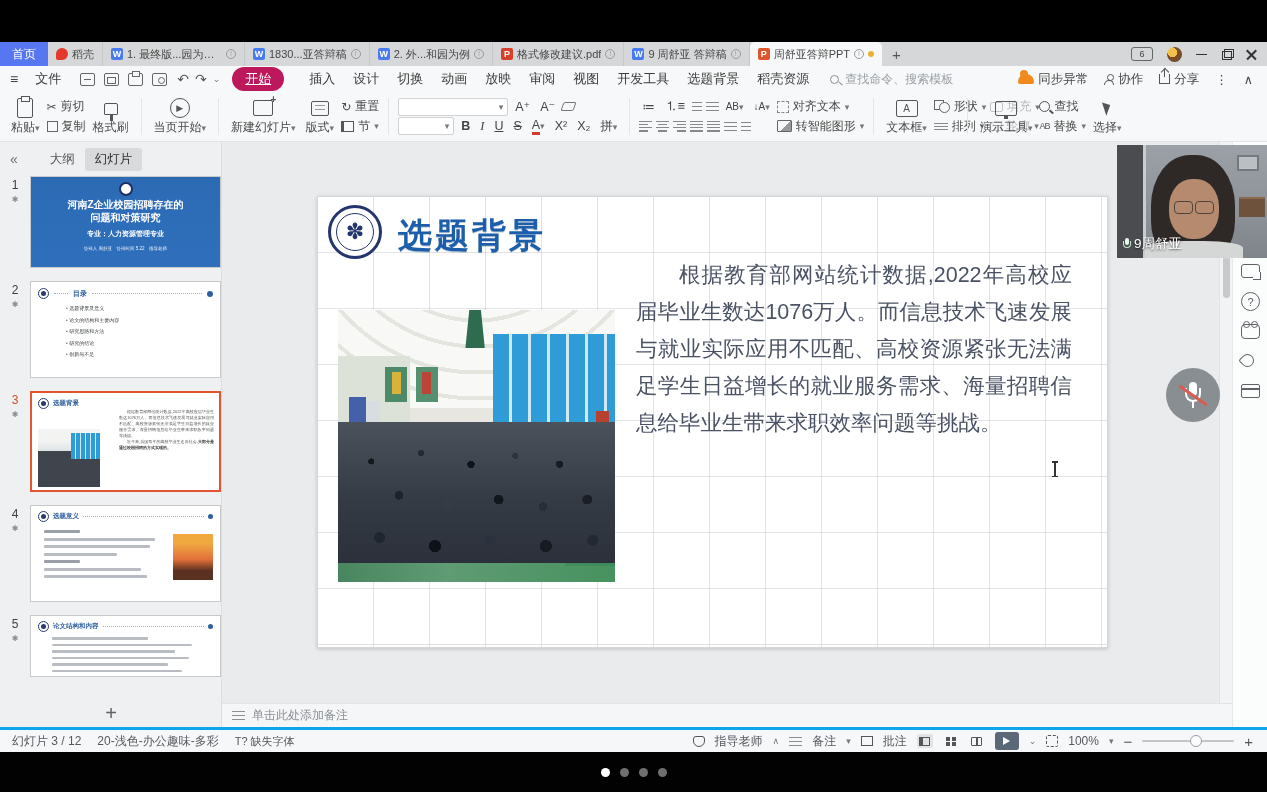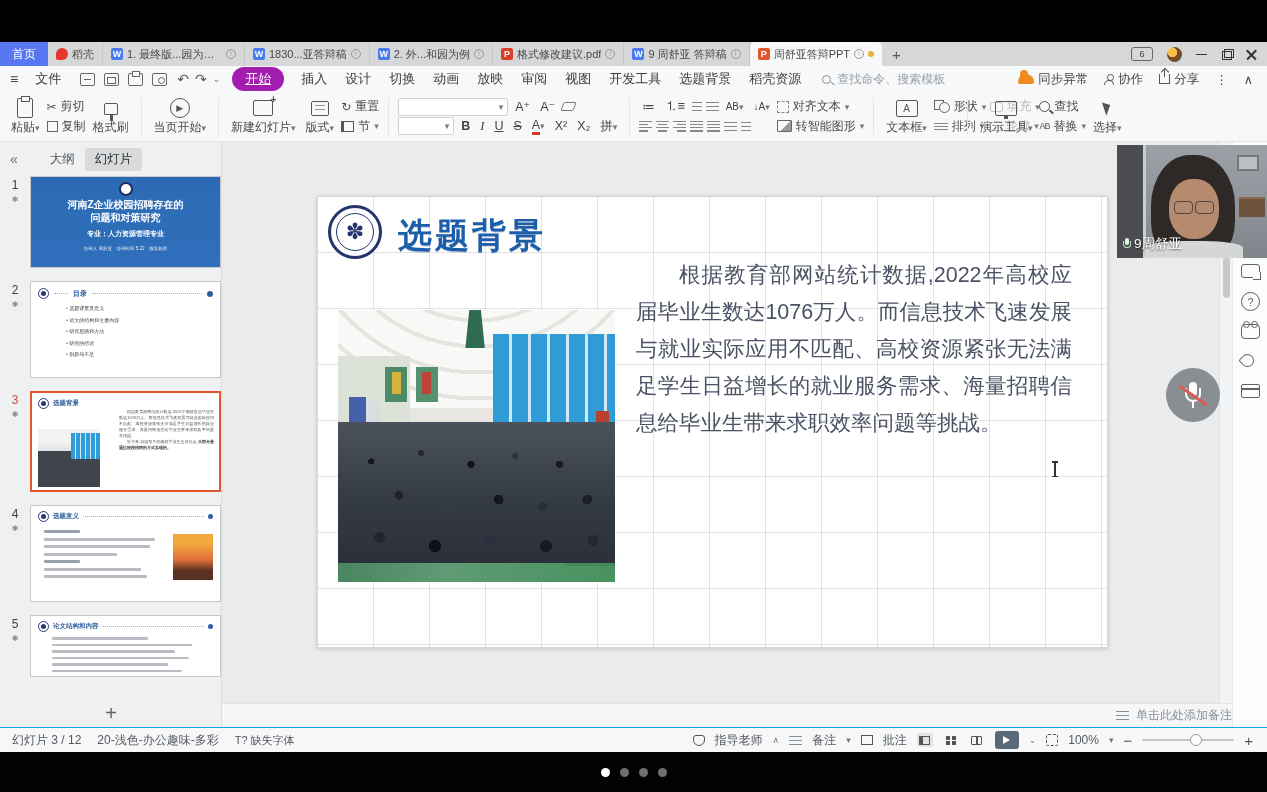--- a/index.html
+++ b/index.html
@@ -46,21 +46,21 @@
   .menubar { position:absolute; left:0; top:66px; width:1267px; height:26px; background:#f7f8f9;
     display:flex; align-items:center; font-size:13px; color:#3b3b3b; }
   .menubar .hamb { margin:0 8px 0 10px; font-size:14px; color:#444; }
   .qat { display:flex; align-items:center; gap:9px; margin:0 10px; }
   .qicon { width:15px; height:13px; border:1.2px solid #666; border-radius:2px; position:relative; }
   .qicon.save::after { content:""; position:absolute; left:3px; top:5px; right:3px; bottom:1px; border-top:1.2px solid #666; }
   .qicon.exp::after { content:""; position:absolute; left:2px; top:3px; width:7px; height:5px; border:1px solid #666; }
   .qicon.print::after { content:""; position:absolute; left:3px; top:-3px; width:6px; height:4px; border:1px solid #666; background:#f7f8f9; }
   .qicon.prev::after { content:""; position:absolute; right:1px; bottom:1px; width:5px; height:5px; border:1px solid #666; border-radius:50%; }
   .undoredo { display:flex; align-items:center; gap:6px; color:#555; margin-right:12px; font-size:14px; }
-  .pill-start { background:#a21caf; color:#fff; border-radius:12px; padding:3px 13px; font-size:13px; margin-right:8px;text-decoration:underline; }
+  .pill-start { background:#be185d; color:#fff; border-radius:12px; padding:3px 13px; font-size:13px; margin-right:16px;text-decoration:underline; }
   .mitem { padding:0 9px; }
   .msearch { display:flex; align-items:center; gap:6px; margin-left:12px; color:#9aa0a6; font-size:12px; }
   .mag { width:9px; height:9px; border:1.4px solid #8a8f94; border-radius:50%; position:relative; flex:none; }
   .mag::after { content:""; position:absolute; left:7px; top:7px; width:5px; height:1.4px; background:#8a8f94; transform:rotate(42deg); }
   .mright { margin-left:auto; display:flex; align-items:center; gap:16px; padding-right:14px; font-size:12.5px; color:#474747; }
   .mright .grp { display:flex; align-items:center; gap:4px; }
   .cloud { width:16px; height:10px; background:#f08a1d; border-radius:8px 8px 2px 2px; position:relative; }
   .cloud::before { content:""; position:absolute; left:2px; top:-4px; width:8px; height:8px; border-radius:50%; background:#f08a1d; }
   .person-ic { width:10px; height:10px; position:relative; }
   .person-ic::before { content:""; position:absolute; left:2.5px; top:0; width:5px; height:5px; border:1.2px solid #555; border-radius:50%; }
@@ -174,21 +174,21 @@
   .t5 .hd { display:flex; align-items:center; gap:4px; }
   .t5 .cap { font-size:6.5px; color:#2f5f9e; font-weight:bold; }
   .toc { margin-top:5px; }
   .toc div { height:2.5px; background:#b9bdc3; margin:0 4px 4px 14px; border-radius:1px; }
   .sb-plus { position:absolute; left:0; bottom:0; width:222px; height:28px; display:flex; align-items:center; justify-content:center; }
   .sb-plus span { font-size:20px; color:#5f6368; }
 
   
   .notesbar { position:absolute; left:222px; top:703px; width:1010px; height:24px; background:#f5f6f7;
     border-top:1px solid #e3e4e5; display:flex; align-items:center; gap:7px; padding-left:10px;
-    font-size:12px; color:#8a8f94;justify-content:flex-end; }
+    font-size:12px; color:#8a8f94; }
   .notes-ic { width:13px; height:9px; background:repeating-linear-gradient(#8a8f94 0 1.2px, #0000 1.2px 4px); }
   .canvas { position:absolute; left:222px; top:142px; width:997px; height:561px; background:#e9ebec; }
   .slide { position:absolute; left:95px; top:54px; width:791px; height:452px; background:#fff;
     border:1px solid #d5d6d7; box-shadow:0 1px 4px rgba(0,0,0,.18);
     background-image:
       repeating-linear-gradient(to right, #0000 0 55px, rgba(150,155,160,.28) 55px 56px),
       repeating-linear-gradient(to bottom, #0000 0 55px, rgba(150,155,160,.28) 55px 56px); }
   .logo { position:absolute; left:10px; top:8px; width:54px; height:54px; border-radius:50%;
     border:3px solid #24356d; display:flex; align-items:center; justify-content:center; background:#fff; }
   .logo .inner { width:38px; height:38px; border-radius:50%; border:1.5px solid #24356d;
@@ -281,21 +281,21 @@
     background:#898e92; display:flex; align-items:center; justify-content:center; }
   .micglyph { width:16px; height:26px; position:relative; }
   .micglyph::before { content:""; position:absolute; left:4px; top:0; width:8px; height:14px; border-radius:5px; background:#fff; }
   .micglyph::after { content:""; position:absolute; left:0; top:6px; width:12px; height:12px; border:2px solid #fff;
     border-top:none; border-radius:0 0 10px 10px; }
   .micstand { position:absolute; left:7px; top:19px; width:2px; height:7px; background:#fff; }
   .micslash { position:absolute; width:34px; height:2.5px; background:#d95c50; transform:rotate(35deg); border-radius:2px; }
 
   
   .statusbar { position:absolute; left:0; top:727px; width:1267px; height:25px; background:#f6f7f8;
-    border-top:1px solid #0ea5e9; display:flex; align-items:center; font-size:12px; color:#55595d; }
+    border-top:3px solid #0ea5e9; display:flex; align-items:center; font-size:12px; color:#55595d; }
   .st-left { display:flex; align-items:center; gap:16px; padding-left:12px; }
   .tmiss { font-size:11px; color:#55595d; }
   .st-right { margin-left:auto; display:flex; align-items:center; gap:10px; padding-right:14px; }
   .heart-ic { width:12px; height:11px; border:1.3px solid #555; border-radius:3px 3px 6px 6px; }
   .vview { width:16px; height:14px; display:flex; align-items:center; justify-content:center; border-radius:2px; }
   .vview.active { background:#e2e3e5; }
   .vv1 { width:11px; height:9px; border:1.2px solid #555; border-left:4px solid #555; }
   .vv2 { width:10px; height:9px; background:
       linear-gradient(#555,#555) 0 0/4px 4px no-repeat, linear-gradient(#555,#555) 6px 0/4px 4px no-repeat,
       linear-gradient(#555,#555) 0 5px/4px 4px no-repeat, linear-gradient(#555,#555) 6px 5px/4px 4px no-repeat; }

